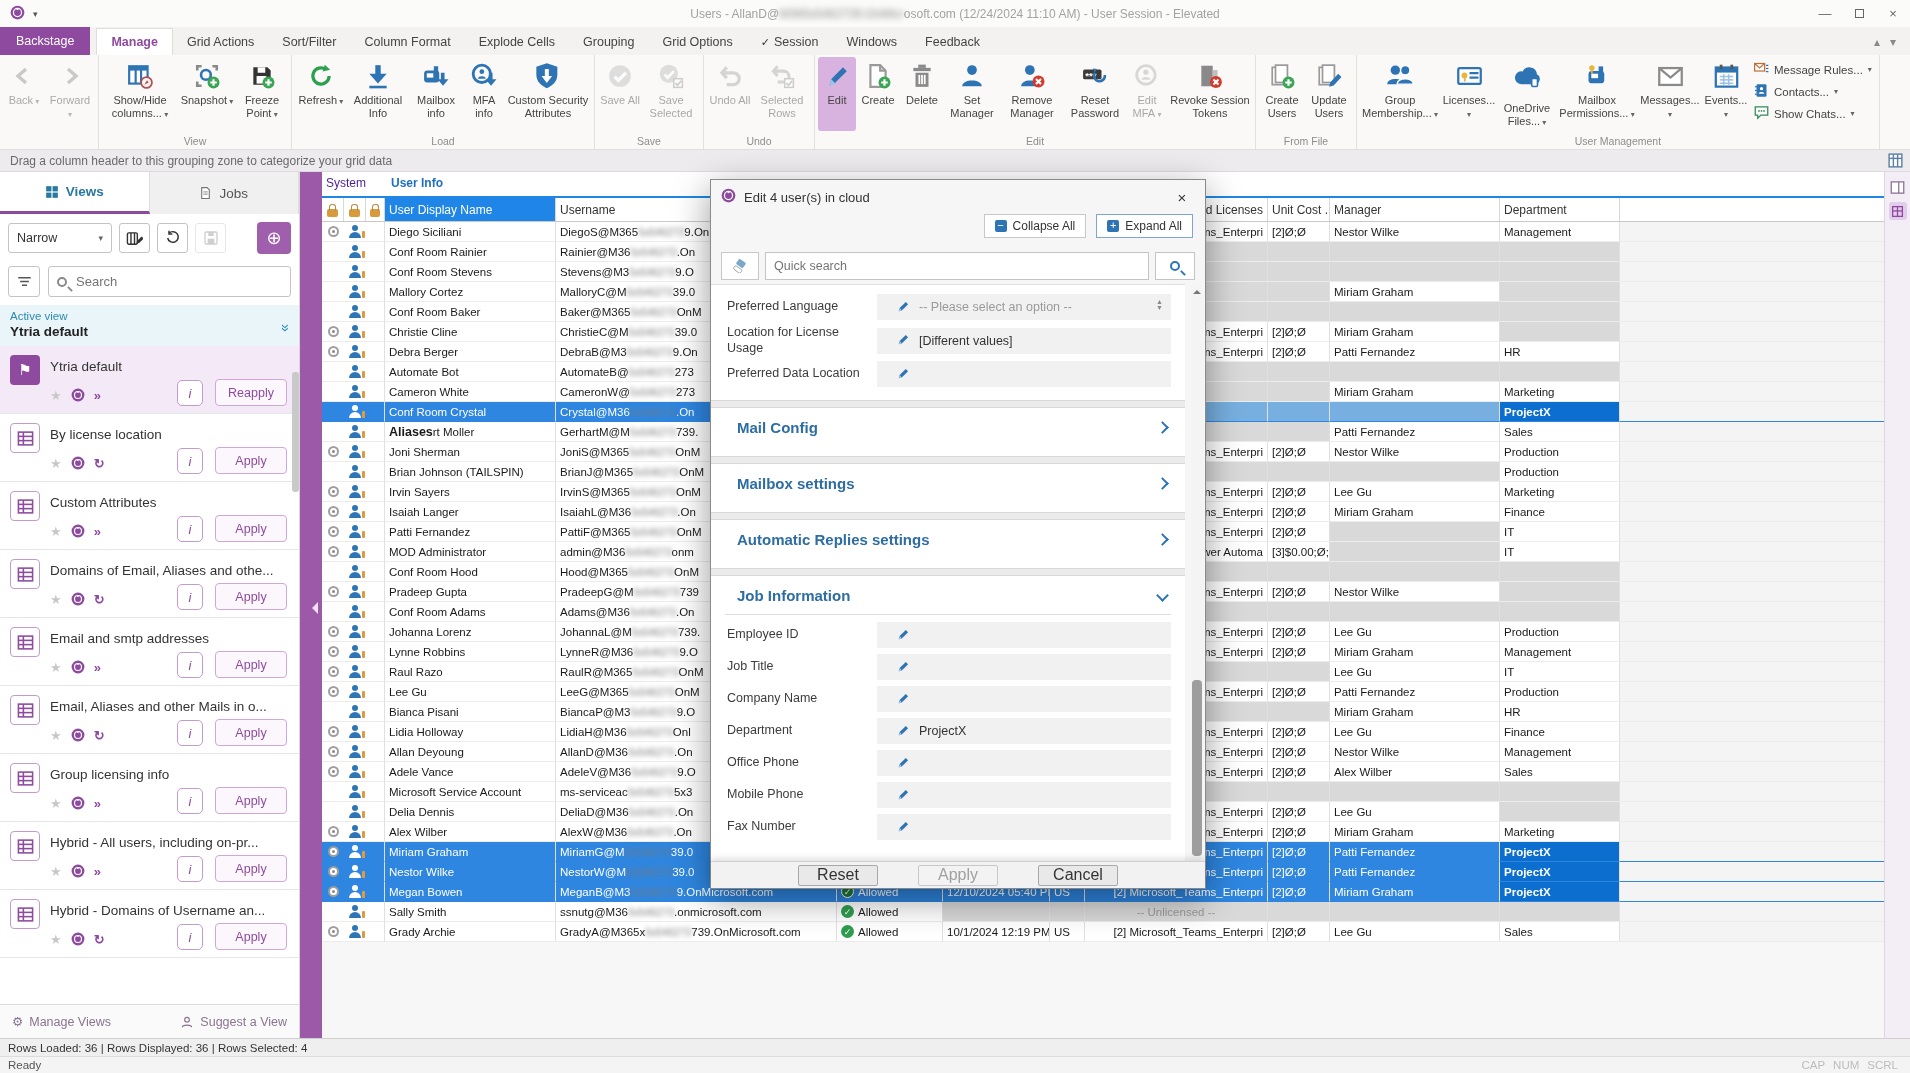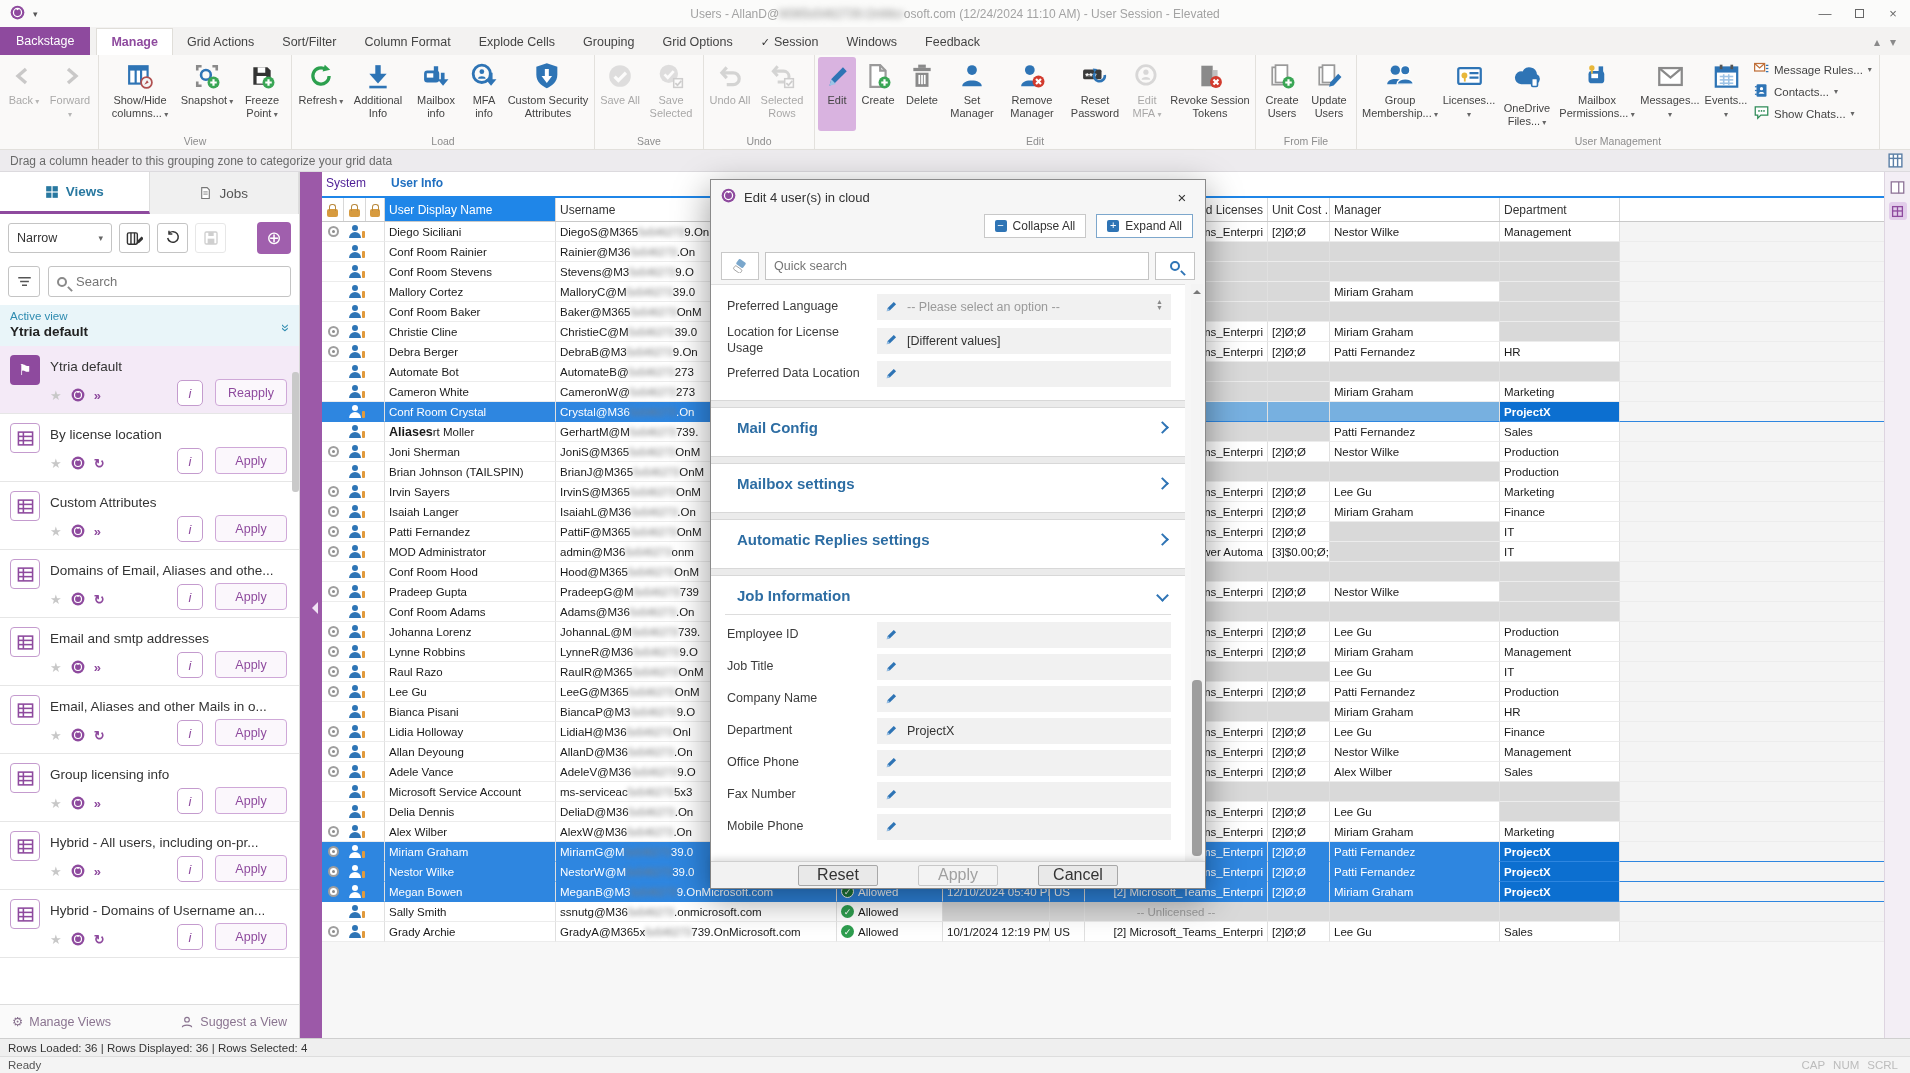--- a/index.html
+++ b/index.html
@@ -127,21 +127,21 @@
   #dtools{height:30px;display:flex;justify-content:flex-end;gap:10px;padding:0 12px;}
   .dtbtn{height:24px;display:flex;align-items:center;gap:6px;background:#fff;border:1px solid #c8c8c8;padding:0 10px;font-size:12px;color:#333;}
   .sqic{width:12px;height:12px;background:#2e74b5;color:#fff;font-size:11px;line-height:11px;text-align:center;border-radius:2px;}
   #dsearch{display:flex;gap:6px;padding:8px 10px 6px 10px;}
   #deraser{width:38px;height:28px;border:1px solid #c8c8c8;background:#fff;display:flex;align-items:center;justify-content:center;}
   #dsearch input{flex:1;height:28px;border:1px solid #c4c4c4;padding:0 8px;font-size:12.5px;outline:none;color:#333;}
   #dsearchbtn{width:40px;height:28px;border:1px solid #c4c4c4;background:#fff;display:flex;align-items:center;justify-content:center;}
   #dbody{position:absolute;left:0;top:104px;width:474px;bottom:27px;background:#fff;overflow:hidden;padding:6px 0 0 0;border-top:1px solid #e0e0e0;}
   .drow{display:flex;align-items:center;min-height:32px;padding:2px 14px 2px 16px;}
   .dlabel{width:150px;font-size:12.5px;color:#3c3c3c;line-height:1.25;}
-  .dctrl{flex:1;height:26px;background:#f1f1f1;display:flex;align-items:center;padding:0 8px;gap:8px;position:relative;}
+  .dctrl{flex:1;height:26px;background:#f1f1f1;display:flex;align-items:center;padding:0 20px;gap:8px;position:relative;}
   .dctrl .ph{color:#9a9a9a;font-size:12.5px;}
   .dctrl .val{color:#333;font-size:12.5px;}
   .spin{position:absolute;right:8px;top:5px;display:flex;flex-direction:column;gap:2px;color:#8a8a8a;font-size:7px;line-height:6px;}
   .dgap{height:8px;background:#ebebeb;border-top:1px solid #d8d8d8;border-bottom:1px solid #d8d8d8;margin:10px 0 0 0;}
   .dsection{display:flex;align-items:center;height:38px;padding:0 18px 0 26px;background:#fff;}
   .dsection .stxt{color:#2d6da3;font-size:15px;font-weight:bold;flex:1;}
   .chev{width:9px;height:9px;border-right:2.5px solid #2e74b5;border-bottom:2.5px solid #2e74b5;transform:rotate(-45deg);}
   .chev.down{transform:rotate(45deg);}
   #dscroll{position:absolute;right:2px;top:104px;width:12px;bottom:27px;background:#f4f4f4;}
   #dscroll .up{position:absolute;top:2px;left:2px;width:0;height:0;border:4px solid transparent;border-bottom-color:#777;}
@@ -1962,30 +1962,30 @@
         <div class="drow">
           <div class="dlabel">Office Phone</div>
           <div class="dctrl">
             <span><svg width="14" height="14" viewBox="0 0 24 24">
                 <path d="M3 21l1.6-5.6L15 5l4 4L8.6 19.4z" fill="#2e74b5"></path>
                 <path d="M3 21l5.4-1.6L4.6 15.6z" fill="#9dc3e6"></path>
               </svg></span>
           </div>
         </div>
         <div class="drow">
-          <div class="dlabel">Fax Number</div>
+          <div class="dlabel">Mobile Phone</div>
           <div class="dctrl">
             <span><svg width="14" height="14" viewBox="0 0 24 24">
                 <path d="M3 21l1.6-5.6L15 5l4 4L8.6 19.4z" fill="#2e74b5"></path>
                 <path d="M3 21l5.4-1.6L4.6 15.6z" fill="#9dc3e6"></path>
               </svg></span>
           </div>
         </div>
         <div class="drow">
-          <div class="dlabel">Mobile Phone</div>
+          <div class="dlabel">Fax Number</div>
           <div class="dctrl">
             <span><svg width="14" height="14" viewBox="0 0 24 24">
                 <path d="M3 21l1.6-5.6L15 5l4 4L8.6 19.4z" fill="#2e74b5"></path>
                 <path d="M3 21l5.4-1.6L4.6 15.6z" fill="#9dc3e6"></path>
               </svg></span>
           </div>
         </div>
       </div>
     <div id="dscroll">
         <div class="up"></div>

